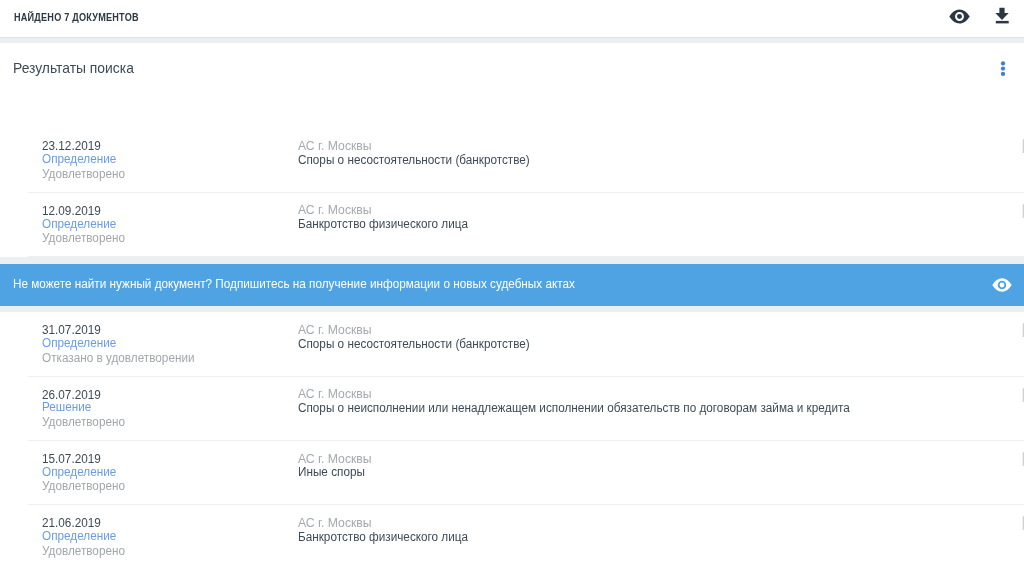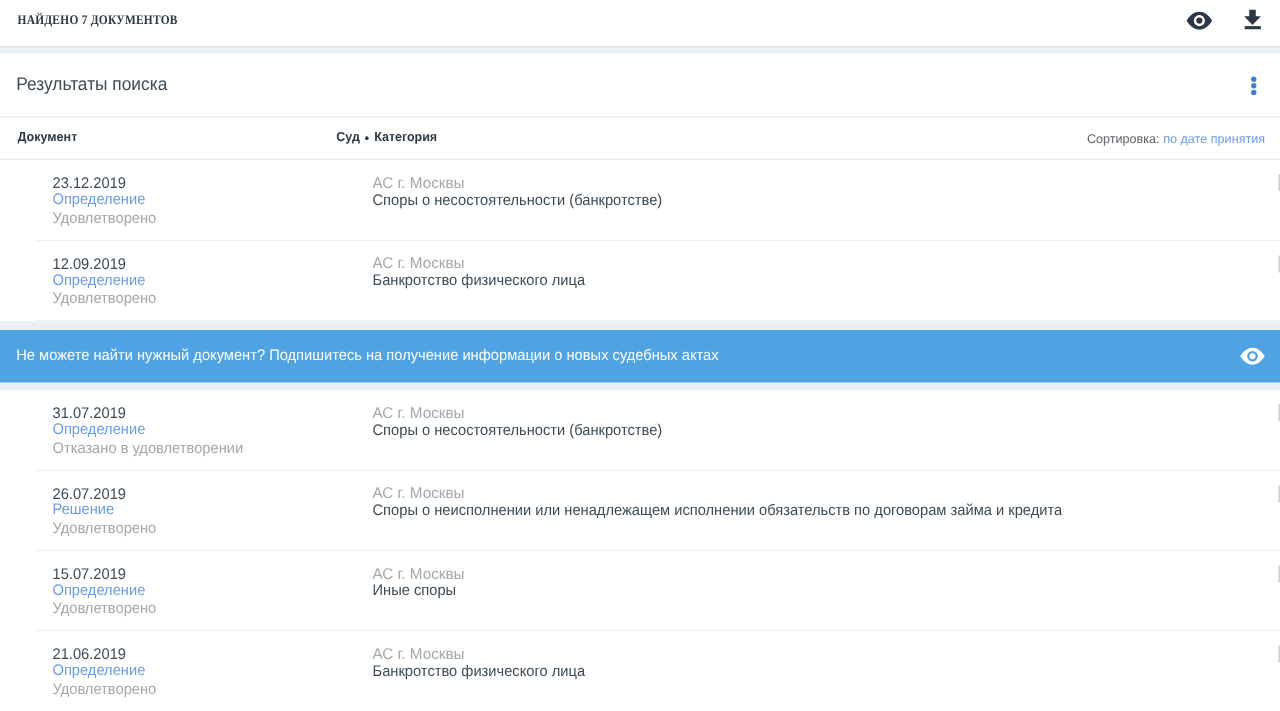--- a/index.html
+++ b/index.html
@@ -6,21 +6,21 @@
   html, body {
     width: 1024px; height: 569px;
     background: #ffffff;
     font-family: "Liberation Sans", sans-serif;
     overflow: hidden;
     -webkit-font-smoothing: antialiased;
   }
   .page { width: 1024px; height: 569px; position: relative; background: #fff; overflow: hidden; transform: translateZ(0); }
 
   
-  .topbar { position: absolute; left:0; top:0; width:1024px; height: 37px; background:#fff;font-family:Liberation Serif, serif; }
+  .topbar { position: absolute; left:0; top:0; width:1024px; height: 37px; background:#fff; }
   .topbar-title {
     position: absolute; left: 14px; top: 11px;
     font-size: 10.5px; font-weight: bold; letter-spacing: .25px;
     color: #2b3844; white-space:nowrap;
     transform: scaleX(0.868) translateZ(0); transform-origin: left top;
   }
   .ico { position:absolute; cursor:pointer; }
 
   
   .sep { position:absolute; left:0; top:37px; width:1024px; height: 6px; background: #eceff1; border-top: 1px solid #e0e4e6; }
@@ -89,25 +89,20 @@
   <div class="card-header"></div>
   <div class="card-title">Результаты поиска</div>
   <span class="kebab">
     <svg width="24" height="24" viewBox="0 0 24 24" aria-hidden="true">
       <circle cx="12" cy="7.4" r="2.15" fill="#3f7fd4"></circle>
       <circle cx="12" cy="12.6" r="2.15" fill="#3f7fd4"></circle>
       <circle cx="12" cy="17.9" r="2.15" fill="#3f7fd4"></circle>
     </svg>
   </span>
 
-  <div class="col-head">
-    <div class="c1">Документ</div>
-    <div class="c2"><span>Суд</span><span class="dot"></span><span>Категория</span></div>
-    <div class="sortwrap"><span>Сортировка:</span> <a href="#">по дате принятия</a></div>
-  </div>
 
   <div class="rows" id="rows">
   <div class="row">
     <div class="date">23.12.2019</div>
     <div class="kind">Определение</div>
     <div class="status">Удовлетворено</div>
     <div class="court">АС г. Москвы</div>
     <div class="cat">Споры о несостоятельности (банкротстве)</div>
     <span class="folder">
       <svg width="23.5" height="22.5" viewBox="0 0 24 24" aria-hidden="true">

